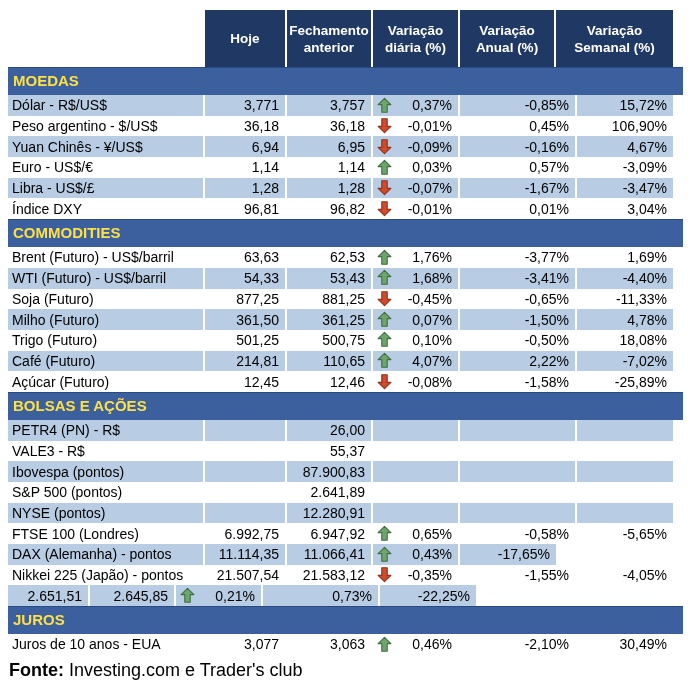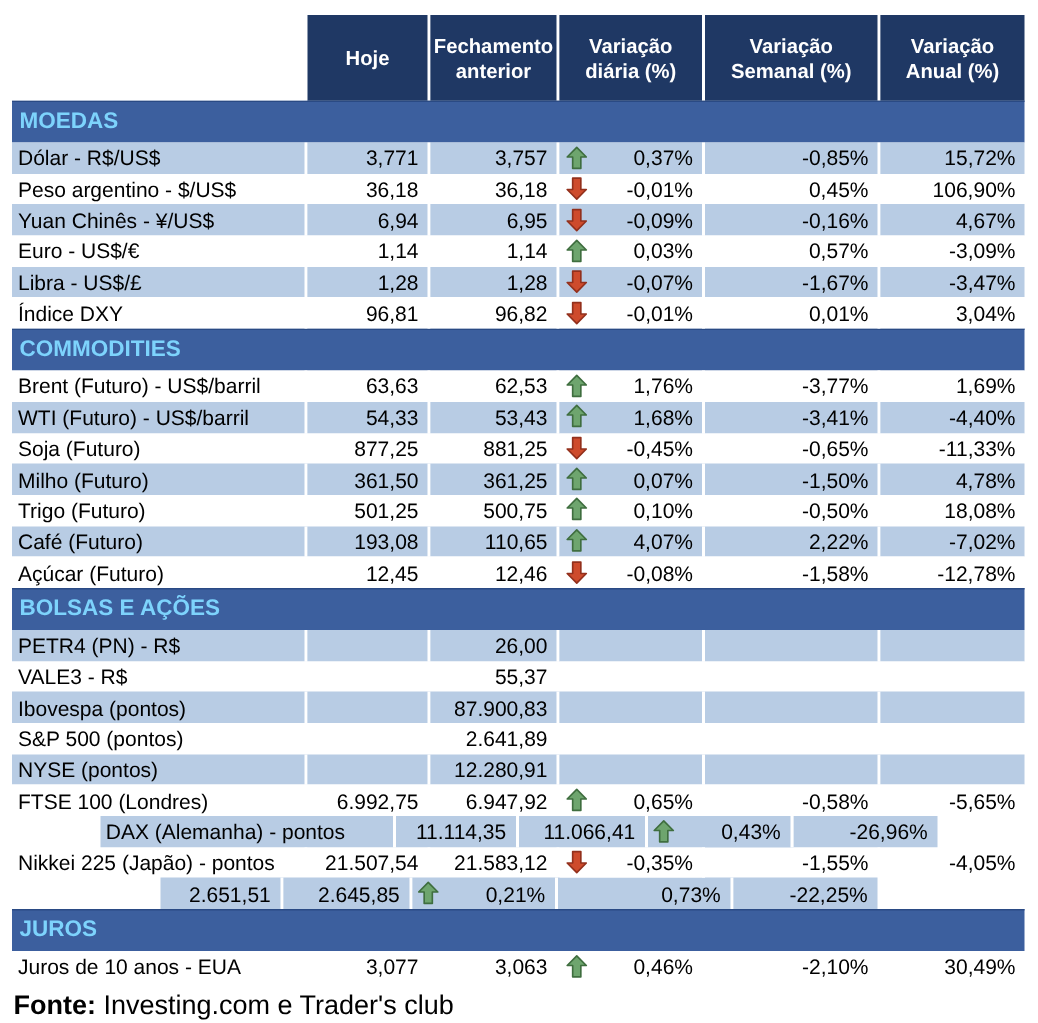--- a/index.html
+++ b/index.html
@@ -11,40 +11,40 @@
   }
   *{box-sizing:border-box;margin:0;padding:0;}
   html,body{width:692px;height:682px;background:#fff;overflow:hidden;}
   body{font-family:"Liberation Sans","DejaVu Sans",sans-serif;color:var(--text);}
   .sheet{padding:10px 0 0 8px;width:692px;}
   .tbl{width:675px;}
   
   .c-label{width:197px;}
   .c-hoje{width:82px;}
   .c-fech{width:86px;}
-  .c-vd{width:97px;}
+  .c-vd{width:87px;}
   .c-vs{width:117px;padding-left:48px;}
   .c-va{width:96px;}
   
   .header-row{display:flex;height:57px;}
   .corner{width:197px;background:#fff;}
   .hcell{
     background:var(--header-bg);color:#fff;font-weight:bold;font-size:13.5px;
     display:flex;align-items:center;justify-content:center;text-align:center;
     line-height:17px;border-right:2px solid #fff;padding:0 3px;
   }
   .hcell:last-child{border-right:none;}
   
   .band{
-    height:28px;background:var(--section-bg);color:#7dd3fc;font-weight:bold;
+    height:28px;background:var(--section-bg);color:#fde047;font-weight:bold;
     font-size:15px;padding:3px 0 0 5px;line-height:20px;
     border-top:1px solid #2a4a84;
   }
   
-  .row{display:flex;height:20.7px;font-size:14px;justify-content:center;}
+  .row{display:flex;height:20.7px;font-size:14px;}
   .row.shaded .cell{background:var(--row-shaded);}
   .row.plain .cell{background:var(--row-plain);}
   .cell{
     border-right:2px solid #fff;display:flex;align-items:center;
     overflow:hidden;white-space:nowrap;
   }
   .cell:last-child{border-right:none;}
   .cell.lbl{padding-left:4px;justify-content:flex-start;}
   .cell.num{padding-right:6px;justify-content:flex-end;}
   .cell.vd{position:relative;}
@@ -59,22 +59,22 @@
 </head>
 <body>
 
 <div class="sheet">
   <div class="tbl">
     <div class="header-row">
       <div class="corner"></div>
       <div class="hcell c-hoje">Hoje</div>
       <div class="hcell c-fech">Fechamento anterior</div>
       <div class="hcell c-vd">Variação diária (%)</div>
+      <div class="hcell c-va">Variação Anual (%)</div>
       <div class="hcell c-vs">Variação Semanal (%)</div>
-      <div class="hcell c-va">Variação Anual (%)</div>
     </div>
     <div id="sections">
         <div class="band">MOEDAS</div>
         <div class="row shaded">
           <div class="cell lbl c-label">Dólar - R$/US$</div>
           <div class="cell num c-hoje">3,771</div>
           <div class="cell num c-fech">3,757</div>
           <div class="cell num vd c-vd">0,37%<span class="arrow">
               <svg width="17" height="17" viewBox="0 0 20 20">
                 <path d="M10 1.5 L17.5 9 H13.2 V18 H6.8 V9 H2.5 Z" fill="#6EA56E" stroke="#3F6E3F" stroke-width="1.3" stroke-linejoin="round"></path>
@@ -199,41 +199,41 @@
           <div class="cell num vd c-vd">0,10%<span class="arrow">
               <svg width="17" height="17" viewBox="0 0 20 20">
                 <path d="M10 1.5 L17.5 9 H13.2 V18 H6.8 V9 H2.5 Z" fill="#6EA56E" stroke="#3F6E3F" stroke-width="1.3" stroke-linejoin="round"></path>
               </svg>
             </span></div>
           <div class="cell num c-vs">-0,50%</div>
           <div class="cell num c-va">18,08%</div>
         </div>
         <div class="row shaded">
           <div class="cell lbl c-label">Café (Futuro)</div>
-          <div class="cell num c-hoje">193,08</div>
+          <div class="cell num c-hoje">214,81</div>
           <div class="cell num c-fech">110,65</div>
           <div class="cell num vd c-vd">4,07%<span class="arrow">
               <svg width="17" height="17" viewBox="0 0 20 20">
                 <path d="M10 1.5 L17.5 9 H13.2 V18 H6.8 V9 H2.5 Z" fill="#6EA56E" stroke="#3F6E3F" stroke-width="1.3" stroke-linejoin="round"></path>
               </svg>
             </span></div>
           <div class="cell num c-vs">2,22%</div>
           <div class="cell num c-va">-7,02%</div>
         </div>
         <div class="row plain">
           <div class="cell lbl c-label">Açúcar (Futuro)</div>
           <div class="cell num c-hoje">12,45</div>
           <div class="cell num c-fech">12,46</div>
           <div class="cell num vd c-vd">-0,08%<span class="arrow">
               <svg width="17" height="17" viewBox="0 0 20 20">
                 <path d="M10 18.5 L2.5 11 H6.8 V2 H13.2 V11 H17.5 Z" fill="#CE4B2C" stroke="#93301C" stroke-width="1.3" stroke-linejoin="round"></path>
               </svg>
             </span></div>
           <div class="cell num c-vs">-1,58%</div>
-          <div class="cell num c-va">-12,78%</div>
+          <div class="cell num c-va">-25,89%</div>
         </div>
         <div class="band">BOLSAS E AÇÕES</div>
         <div class="row shaded">
           <div class="cell lbl c-label">PETR4 (PN) - R$</div>
           <div class="cell num c-hoje"></div>
           <div class="cell num c-fech">26,00</div>
           <div class="cell num vd c-vd"></div>
           <div class="cell num c-vs"></div>
           <div class="cell num c-va"></div>
         </div>
@@ -283,21 +283,21 @@
         </div>
         <div class="row shaded">
           <div class="cell lbl c-label">DAX (Alemanha) - pontos</div>
           <div class="cell num c-hoje">11.114,35</div>
           <div class="cell num c-fech">11.066,41</div>
           <div class="cell num vd c-vd">0,43%<span class="arrow">
               <svg width="17" height="17" viewBox="0 0 20 20">
                 <path d="M10 1.5 L17.5 9 H13.2 V18 H6.8 V9 H2.5 Z" fill="#6EA56E" stroke="#3F6E3F" stroke-width="1.3" stroke-linejoin="round"></path>
               </svg>
             </span></div>
-          <div class="cell num c-va">-26,96%</div>
+          <div class="cell num c-va">-17,65%</div>
         </div>
         <div class="row plain">
           <div class="cell lbl c-label">Nikkei 225 (Japão) - pontos</div>
           <div class="cell num c-hoje">21.507,54</div>
           <div class="cell num c-fech">21.583,12</div>
           <div class="cell num vd c-vd">-0,35%<span class="arrow">
               <svg width="17" height="17" viewBox="0 0 20 20">
                 <path d="M10 18.5 L2.5 11 H6.8 V2 H13.2 V11 H17.5 Z" fill="#CE4B2C" stroke="#93301C" stroke-width="1.3" stroke-linejoin="round"></path>
               </svg>
             </span></div>

